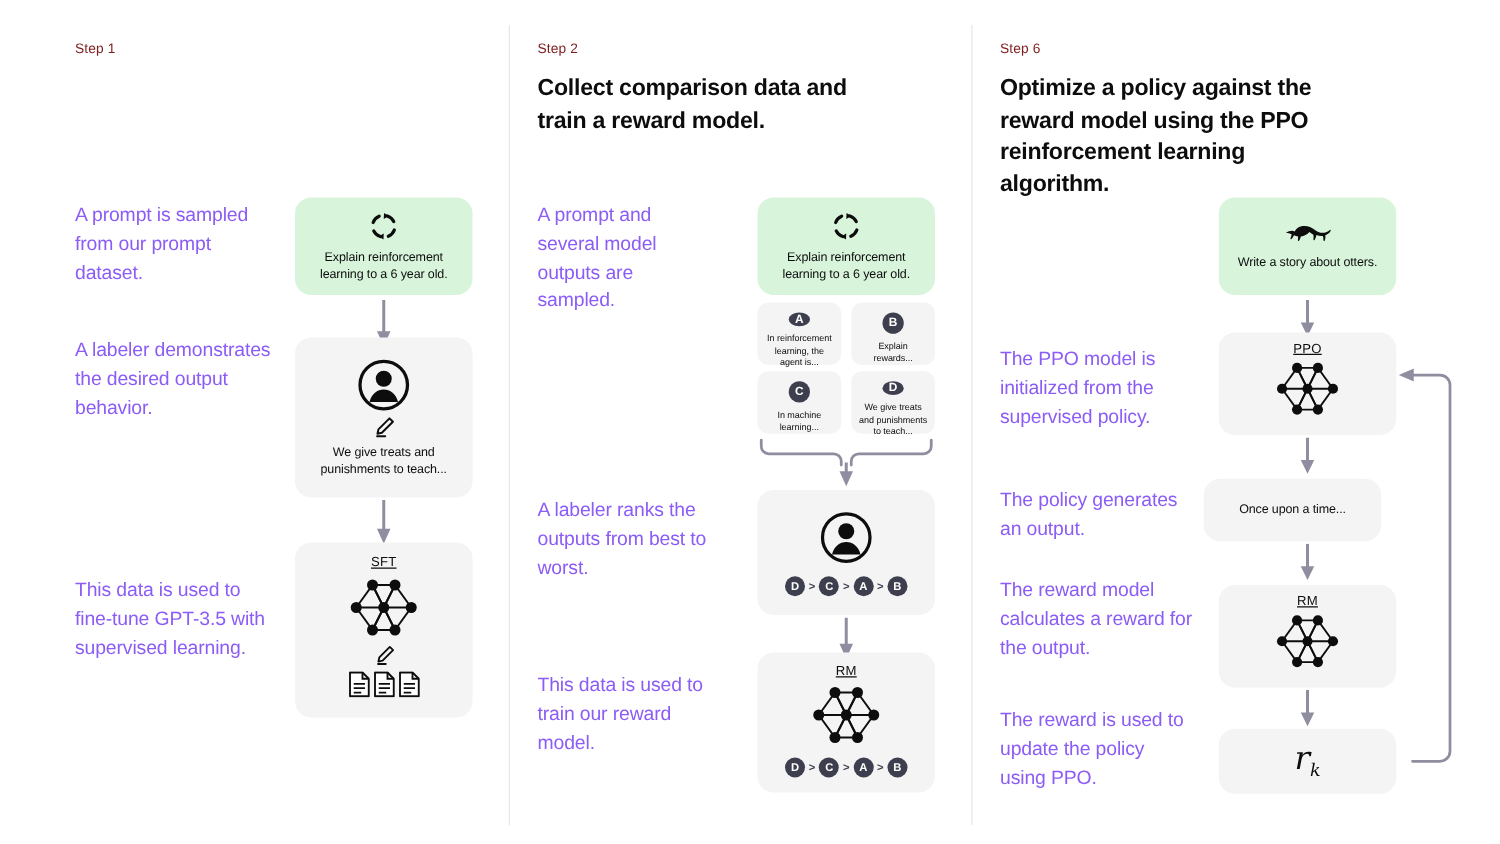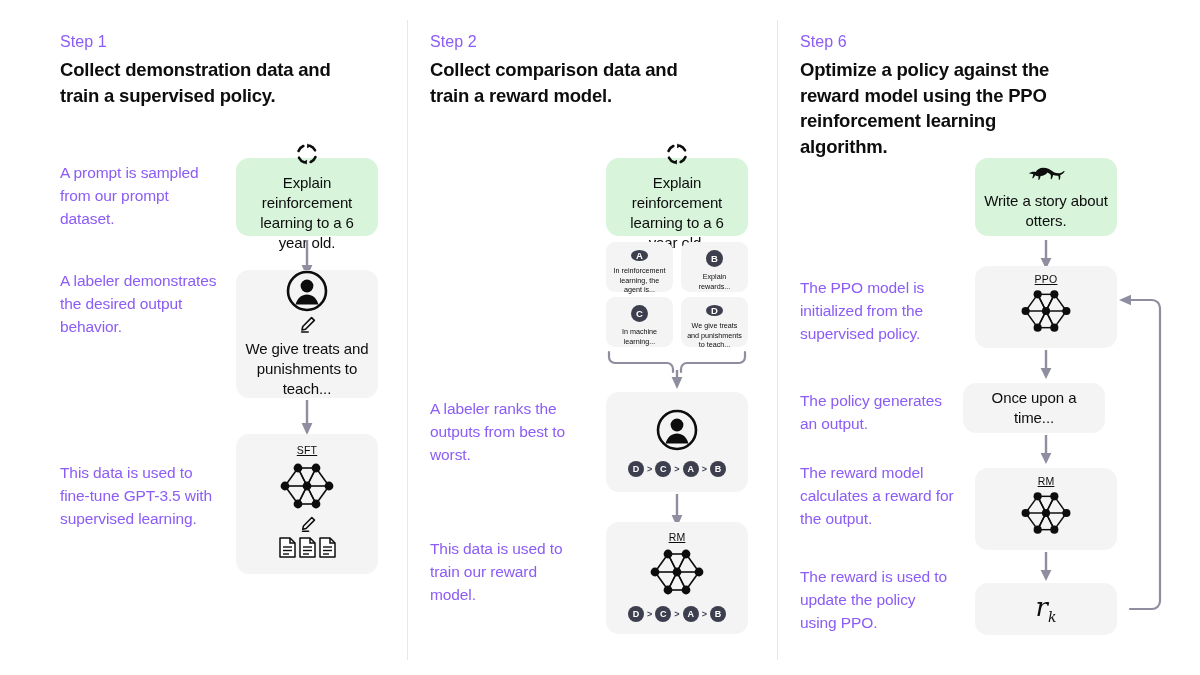--- a/index.html
+++ b/index.html
@@ -19,21 +19,21 @@
 
   .divider {
     position: absolute; top: 20px; width: 1px; height: 640px;
     background: #e8e8e8;
   }
   .divider-1 { left: 407px; }
   .divider-2 { left: 777px; }
 
   .step-label {
     position: absolute; top: 33px; left: 0;
-    font-size: 16px; color: #8b5cf6; letter-spacing: .1px;
+    font-size: 11px; color: #7f1d1d; letter-spacing: .1px;
   }
   .step-title {
     position: absolute; top: 57px; left: 0;
     font-size: 18.5px; font-weight: 700; line-height: 1.38;
     letter-spacing: -.2px; color: #0d0d0d;
   }
 
   
   .desc {
     position: absolute; left: 0;
@@ -45,21 +45,21 @@
   .box {
     position: absolute;
     border-radius: 13px;
     background: #f4f4f4;
     display: flex; flex-direction: column;
     align-items: center; justify-content: center;
     text-align: center;
   }
   .box.green { background: #d8f5dc; }
   .box-text {
-    font-size: 15px; line-height: 1.35; color: #0d0d0d;
+    font-size: 10px; line-height: 1.35; color: #0d0d0d;
     padding: 0 8px; letter-spacing: -.1px;
   }
   .box-cap {
     font-size: 10.5px; color: #0d0d0d; letter-spacing: .2px; text-decoration: underline;
   }
 
   
   .optcard {
     position: absolute; border-radius: 9px; background: #f4f4f4;
     display: flex; flex-direction: column; align-items: center;
@@ -97,21 +97,20 @@
 </head>
 <body>
 
 <div class="page">
 
   <div class="divider divider-1"></div>
   <div class="divider divider-2"></div>
 
   <div class="col col-1">
     <div class="step-label">Step 1</div>
-    <div class="step-title" style="width:300px">Collect demonstration data and train a supervised policy.</div>
 
     <div class="desc" style="top:162px; width:160px">A prompt is sampled from our prompt dataset.</div>
     <div class="desc" style="top:270px; width:160px">A labeler demonstrates the desired output behavior.</div>
     <div class="desc" style="top:462px; width:165px">This data is used to fine-tune GPT-3.5 with supervised learning.</div>
 
     <div class="box green" style="left:176px; top:158px; width:142px; height:78px;">
       <span>
         <svg width="26" height="26" viewBox="0 0 24 24">
           <g fill="none" stroke="#0d0d0d" stroke-width="2.4" stroke-linecap="round">
             <path d="M4.2 9.2a8 8 0 0 1 4.4-4.6"></path>
@@ -223,20 +222,21 @@
             </g>
           </svg>
       </span>
     </div>
   </div>
 
   <div class="col col-2">
     <div class="step-label">Step 2</div>
     <div class="step-title" style="width:270px">Collect comparison data and train a reward model.</div>
 
+    <div class="desc" style="top:162px; width:130px">A prompt and several model outputs are sampled.</div>
     <div class="desc" style="top:398px; width:155px">A labeler ranks the outputs from best to worst.</div>
     <div class="desc" style="top:538px; width:145px">This data is used to train our reward model.</div>
 
     <div class="box green" style="left:176px; top:158px; width:142px; height:78px;">
       <span>
         <svg width="26" height="26" viewBox="0 0 24 24">
           <g fill="none" stroke="#0d0d0d" stroke-width="2.4" stroke-linecap="round">
             <path d="M4.2 9.2a8 8 0 0 1 4.4-4.6"></path>
             <path d="M19.8 14.8a8 8 0 0 1-4.4 4.6"></path>
             <path d="M14.6 4.4a8 8 0 0 1 4.8 4.2"></path>

